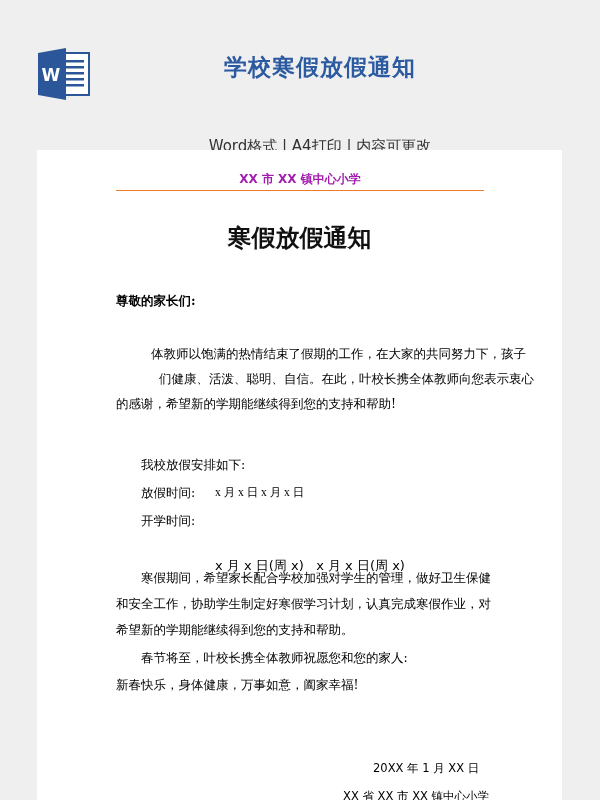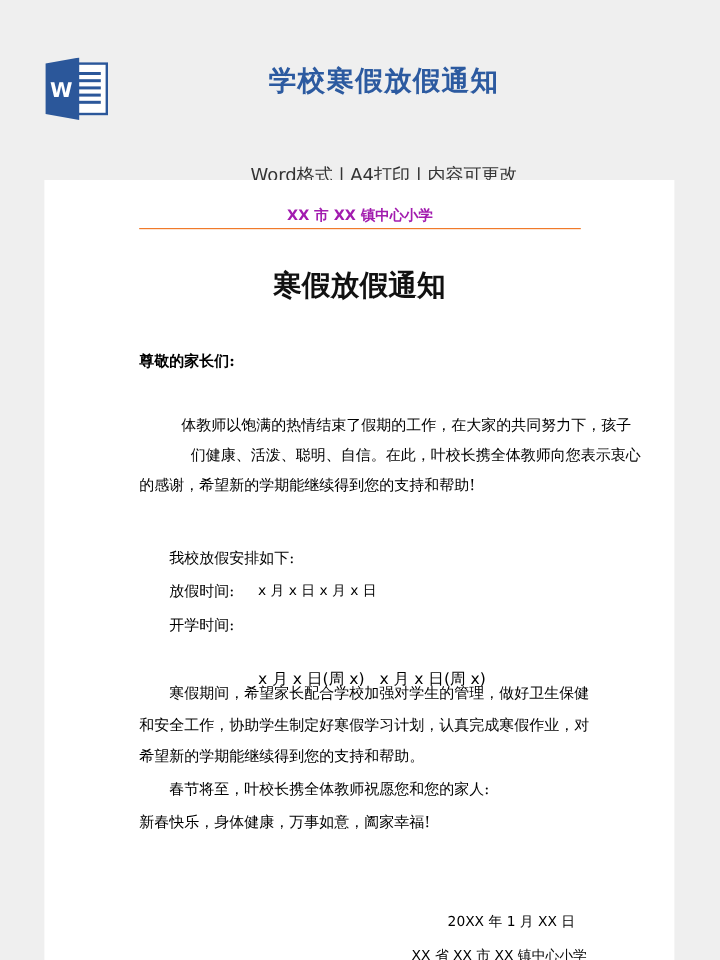--- a/index.html
+++ b/index.html
@@ -67,21 +67,21 @@
   <div class="doc-title">寒假放假通知</div>
 
   <div class="text bold" style="left:79px; top:143px;">尊敬的家长们:</div>
 
   <div class="text" style="left:79px; top:196px;margin-left:35px;">体教师以饱满的热情结束了假期的工作，在大家的共同努力下，孩子</div>
   <div class="text" style="left:79px; top:221px;margin-left:43px;">们健康、活泼、聪明、自信。在此，叶校长携全体教师向您表示衷心</div>
   <div class="text" style="left:79px; top:246px;">的感谢，希望新的学期能继续得到您的支持和帮助!</div>
 
   <div class="text" style="left:104px; top:307px;">我校放假安排如下:</div>
   <div class="text" style="left:104px; top:335px;">放假时间:</div>
-  <div class="text sans" style="left:178px; top:335px; font-size:11.5px;">x 月 x 日 x 月 x 日</div>
+  <div class="text sans" style="left:178px; top:335px; font-size:11.5px;font-family:Liberation Serif, serif;">x 月 x 日 x 月 x 日</div>
   <div class="text" style="left:104px; top:363px;">开学时间:</div>
   <div class="text sans" style="left:178px; top:363px; font-size:13px; white-space:pre;margin-top:44px;">x 月 x 日(周 x)   x 月 x 日(周 x)</div>
 
   <div class="text" style="left:104px; top:420px;">寒假期间，希望家长配合学校加强对学生的管理，做好卫生保健</div>
   <div class="text" style="left:79px; top:446px;">和安全工作，协助学生制定好寒假学习计划，认真完成寒假作业，对</div>
   <div class="text" style="left:79px; top:472px;">希望新的学期能继续得到您的支持和帮助。</div>
 
   <div class="text" style="left:104px; top:500px;">春节将至，叶校长携全体教师祝愿您和您的家人:</div>
   <div class="text" style="left:79px; top:527px;">新春快乐，身体健康，万事如意，阖家幸福!</div>
 

